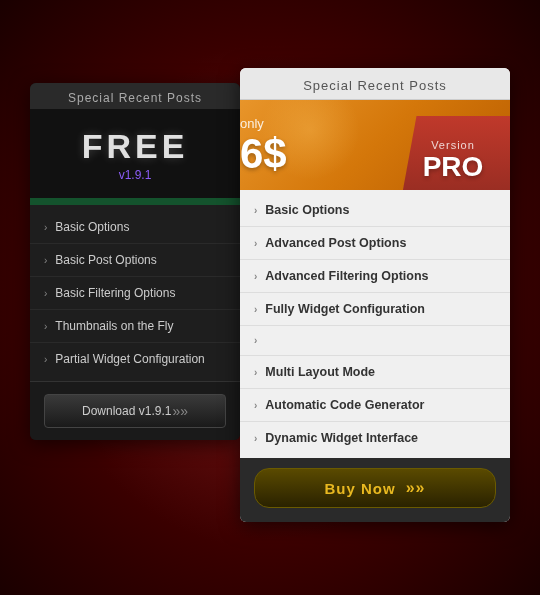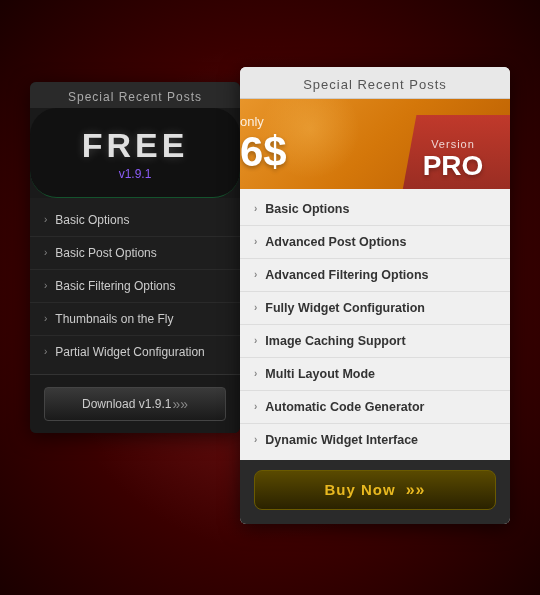--- a/index.html
+++ b/index.html
@@ -36,22 +36,21 @@
       padding: 8px 0 4px;
       color: #aaa;
       font-size: 12px;
       letter-spacing: 1px;
     }
 
     .free-version-box {
       background: #111;
       text-align: center;
       padding: 18px 16px 16px;
-      border-bottom: 1px solid #14532d;
-      border-radius: 27px;
+      border-bottom: 7px solid #14532d;
     }
 
     .free-title {
       color: #e0e0e0;
       font-size: 34px;
       font-weight: bold;
       letter-spacing: 4px;
       text-shadow: 0 0 10px rgba(255,255,255,0.2);
     }
 
@@ -234,21 +233,21 @@
 
     .pro-buy-section {
       padding: 10px 14px 14px;
       background: #2a2a2a;
     }
 
     .buy-btn {
       width: 100%;
       background: linear-gradient(to bottom, #5a4a00, #2a2200);
       border: 1px solid #6a5a00;
-      border-radius: 8px;
+      border-radius: 15px;
       color: #e8b820;
       font-size: 15px;
       font-weight: bold;
       padding: 10px 12px;
       cursor: pointer;
       display: flex;
       align-items: center;
       justify-content: center;
       gap: 10px;
       letter-spacing: 1px;
@@ -335,21 +334,20 @@
         <div class="pro-feature-item">
           <span class="pro-arrow-icon">›</span>
           <span>Advanced Filtering Options</span>
         </div>
         <div class="pro-feature-item">
           <span class="pro-arrow-icon">›</span>
           <span>Fully Widget Configuration</span>
         </div>
         <div class="pro-feature-item">
           <span class="pro-arrow-icon">›</span>
-          <span>Image Caching Support</span>
         </div>
         <div class="pro-feature-item">
           <span class="pro-arrow-icon">›</span>
           <span>Multi Layout Mode</span>
         </div>
         <div class="pro-feature-item">
           <span class="pro-arrow-icon">›</span>
           <span>Automatic Code Generator</span>
         </div>
         <div class="pro-feature-item">

